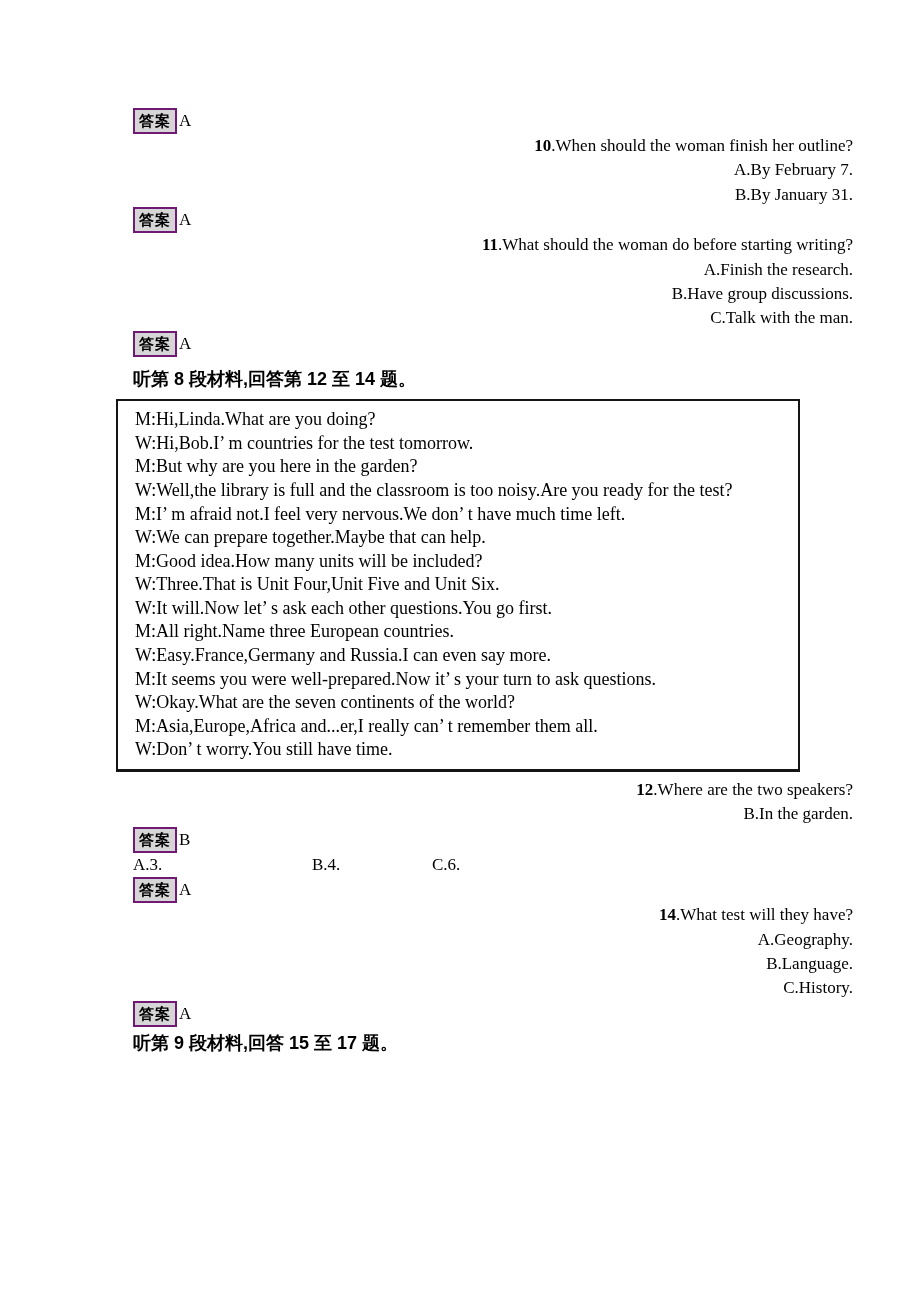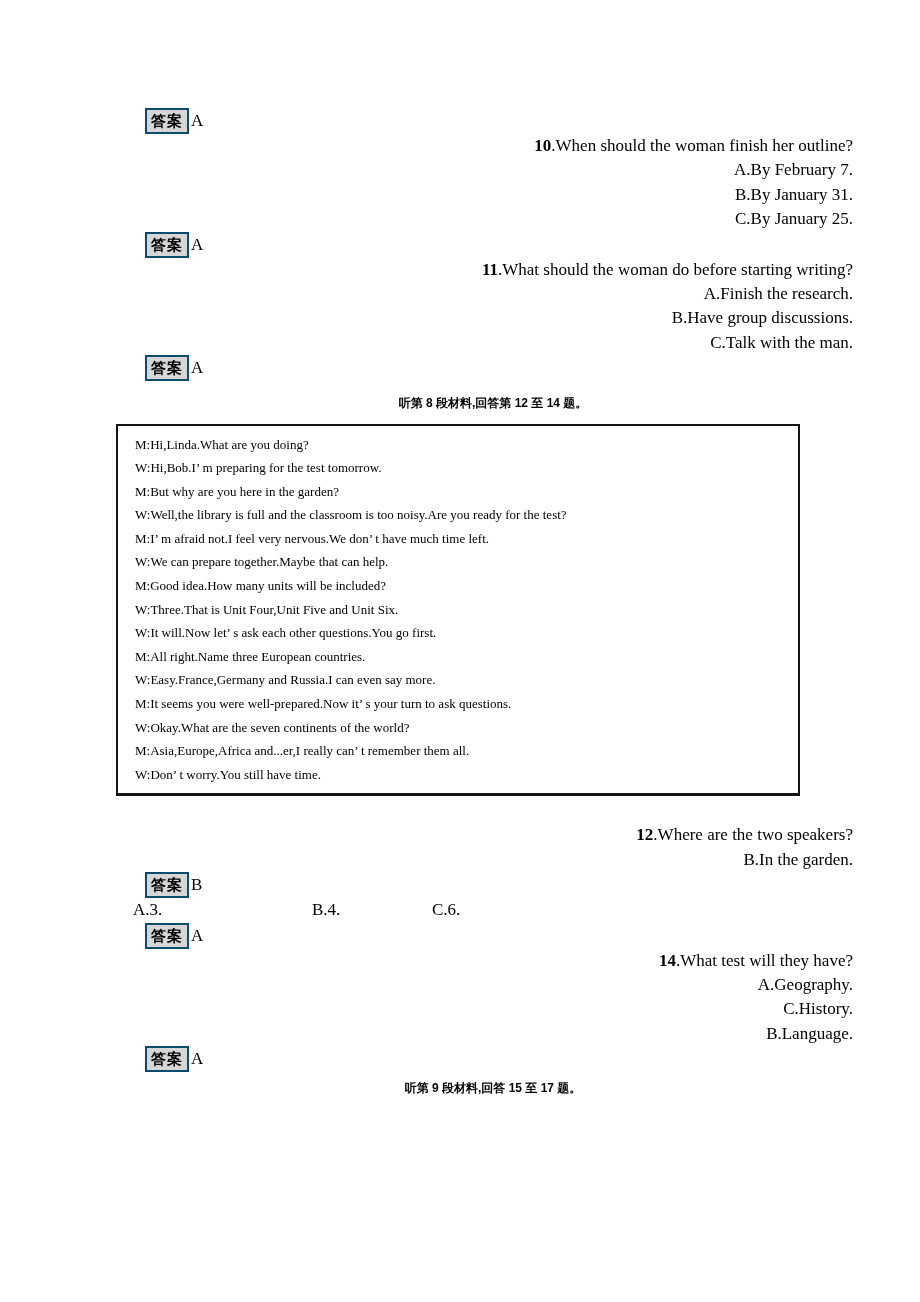--- a/index.html
+++ b/index.html
@@ -13,91 +13,88 @@
   .page { position: absolute; left: 0; top: 0; width: 920px; height: 1302px; background: #fff; }
   .content { position: absolute; left: 133px; top: 108px; width: 720px; }
 
   .line { line-height: 24.4px; height: 24.4px; white-space: nowrap; text-align: right; }
   .qnum { font-weight: bold; }
 
   .answer-row { height: 26px; display: flex; align-items: center; white-space: nowrap; }
   .answer-box {
     display: inline-block;
     background: #d6d6d6;
-    border: 2px solid #0c4a6e;
+    border: 2px solid #701a75;
     font-family: "Liberation Sans", "DejaVu Sans", sans-serif;
     font-weight: bold;
     font-size: 15px;
     line-height: 1;
     padding: 3px 4px 4px 4px;
     letter-spacing: 1px;
-    margin-left: 12px;
   }
   .answer-letter { margin-left: 2px; font-size: 17px; }
 
   .section-heading {
     font-family: "Liberation Sans", "DejaVu Sans", sans-serif;
     font-weight: bold;
-    font-size: 12px;
+    font-size: 18px;
     line-height: 24.4px; height: 24.4px;
     margin-top: 10px;
     white-space: nowrap;
-    text-align: center;
   }
 
   .dialogue-box {
     margin-left: -17px;
     width: 684px;
     border: 2px solid #151515;
     border-bottom-width: 3px;
     padding: 7px 8px 7px 17px;
     margin-top: 8px;
   }
-  .dialogue-box .dline { line-height: 23.6px; height: 23.6px; white-space: nowrap; font-size: 13px; }
+  .dialogue-box .dline { line-height: 23.6px; height: 23.6px; white-space: nowrap; font-size: 18px; }
 
-  .after-box { margin-top: 27px; }
+  .after-box { margin-top: 6px; }
 
   .inline-opts { line-height: 24.4px; height: 24.4px; white-space: nowrap; }
   .inline-opts .col-a { display: inline-block; width: 144px; }
   .inline-opts .col-b { display: inline-block; width: 120px; margin-left: 35px; }
 </style>
 </head>
 <body>
 
 <div class="page">
   <div class="content">
 
     <div class="answer-row">
       <span class="answer-box">答案</span>
         <span class="answer-letter">A</span>
     </div>
 
     <div class="line"><span class="qnum">10</span><span>.When should the woman finish her outline?</span></div>
     <div class="line">A.By February 7.</div>
     <div class="line">B.By January 31.</div>
-    <div class="line">C.By January 25.</div>
     <div class="answer-row">
       <span class="answer-box">答案</span>
         <span class="answer-letter">A</span>
     </div>
 
     <div class="line"><span class="qnum">11</span><span>.What should the woman do before starting writing?</span></div>
     <div class="line">A.Finish the research.</div>
     <div class="line">B.Have group discussions.</div>
     <div class="line">C.Talk with the man.</div>
     <div class="answer-row">
       <span class="answer-box">答案</span>
         <span class="answer-letter">A</span>
     </div>
 
     <div class="section-heading">听第 8 段材料,回答第 12 至 14 题。</div>
 
     <div class="dialogue-box">
       <div class="dline">M:Hi,Linda.What are you doing?</div>
-      <div class="dline">W:Hi,Bob.I’ m preparing for the test tomorrow.</div>
+      <div class="dline">W:Hi,Bob.I’ m countries for the test tomorrow.</div>
       <div class="dline">M:But why are you here in the garden?</div>
       <div class="dline">W:Well,the library is full and the classroom is too noisy.Are you ready for the test?</div>
       <div class="dline">M:I’ m afraid not.I feel very nervous.We don’ t have much time left.</div>
       <div class="dline">W:We can prepare together.Maybe that can help.</div>
       <div class="dline">M:Good idea.How many units will be included?</div>
       <div class="dline">W:Three.That is Unit Four,Unit Five and Unit Six.</div>
       <div class="dline">W:It will.Now let’ s ask each other questions.You go first.</div>
       <div class="dline">M:All right.Name three European countries.</div>
       <div class="dline">W:Easy.France,Germany and Russia.I can even say more.</div>
       <div class="dline">M:It seems you were well-prepared.Now it’ s your turn to ask questions.</div>
@@ -116,22 +113,22 @@
     <div class="inline-opts">
       <span class="col-a">A.3.</span><span class="col-b">B.4.</span><span class="col-c">C.6.</span>
     </div>
     <div class="answer-row">
       <span class="answer-box">答案</span>
         <span class="answer-letter">A</span>
     </div>
 
     <div class="line"><span class="qnum">14</span><span>.What test will they have?</span></div>
     <div class="line">A.Geography.</div>
+    <div class="line">B.Language.</div>
     <div class="line">C.History.</div>
-    <div class="line">B.Language.</div>
     <div class="answer-row">
       <span class="answer-box">答案</span>
         <span class="answer-letter">A</span>
     </div>
 
     <div class="section-heading" style="margin-top:4px">听第 9 段材料,回答 15 至 17 题。</div>
 
   </div>
 </div>
 

